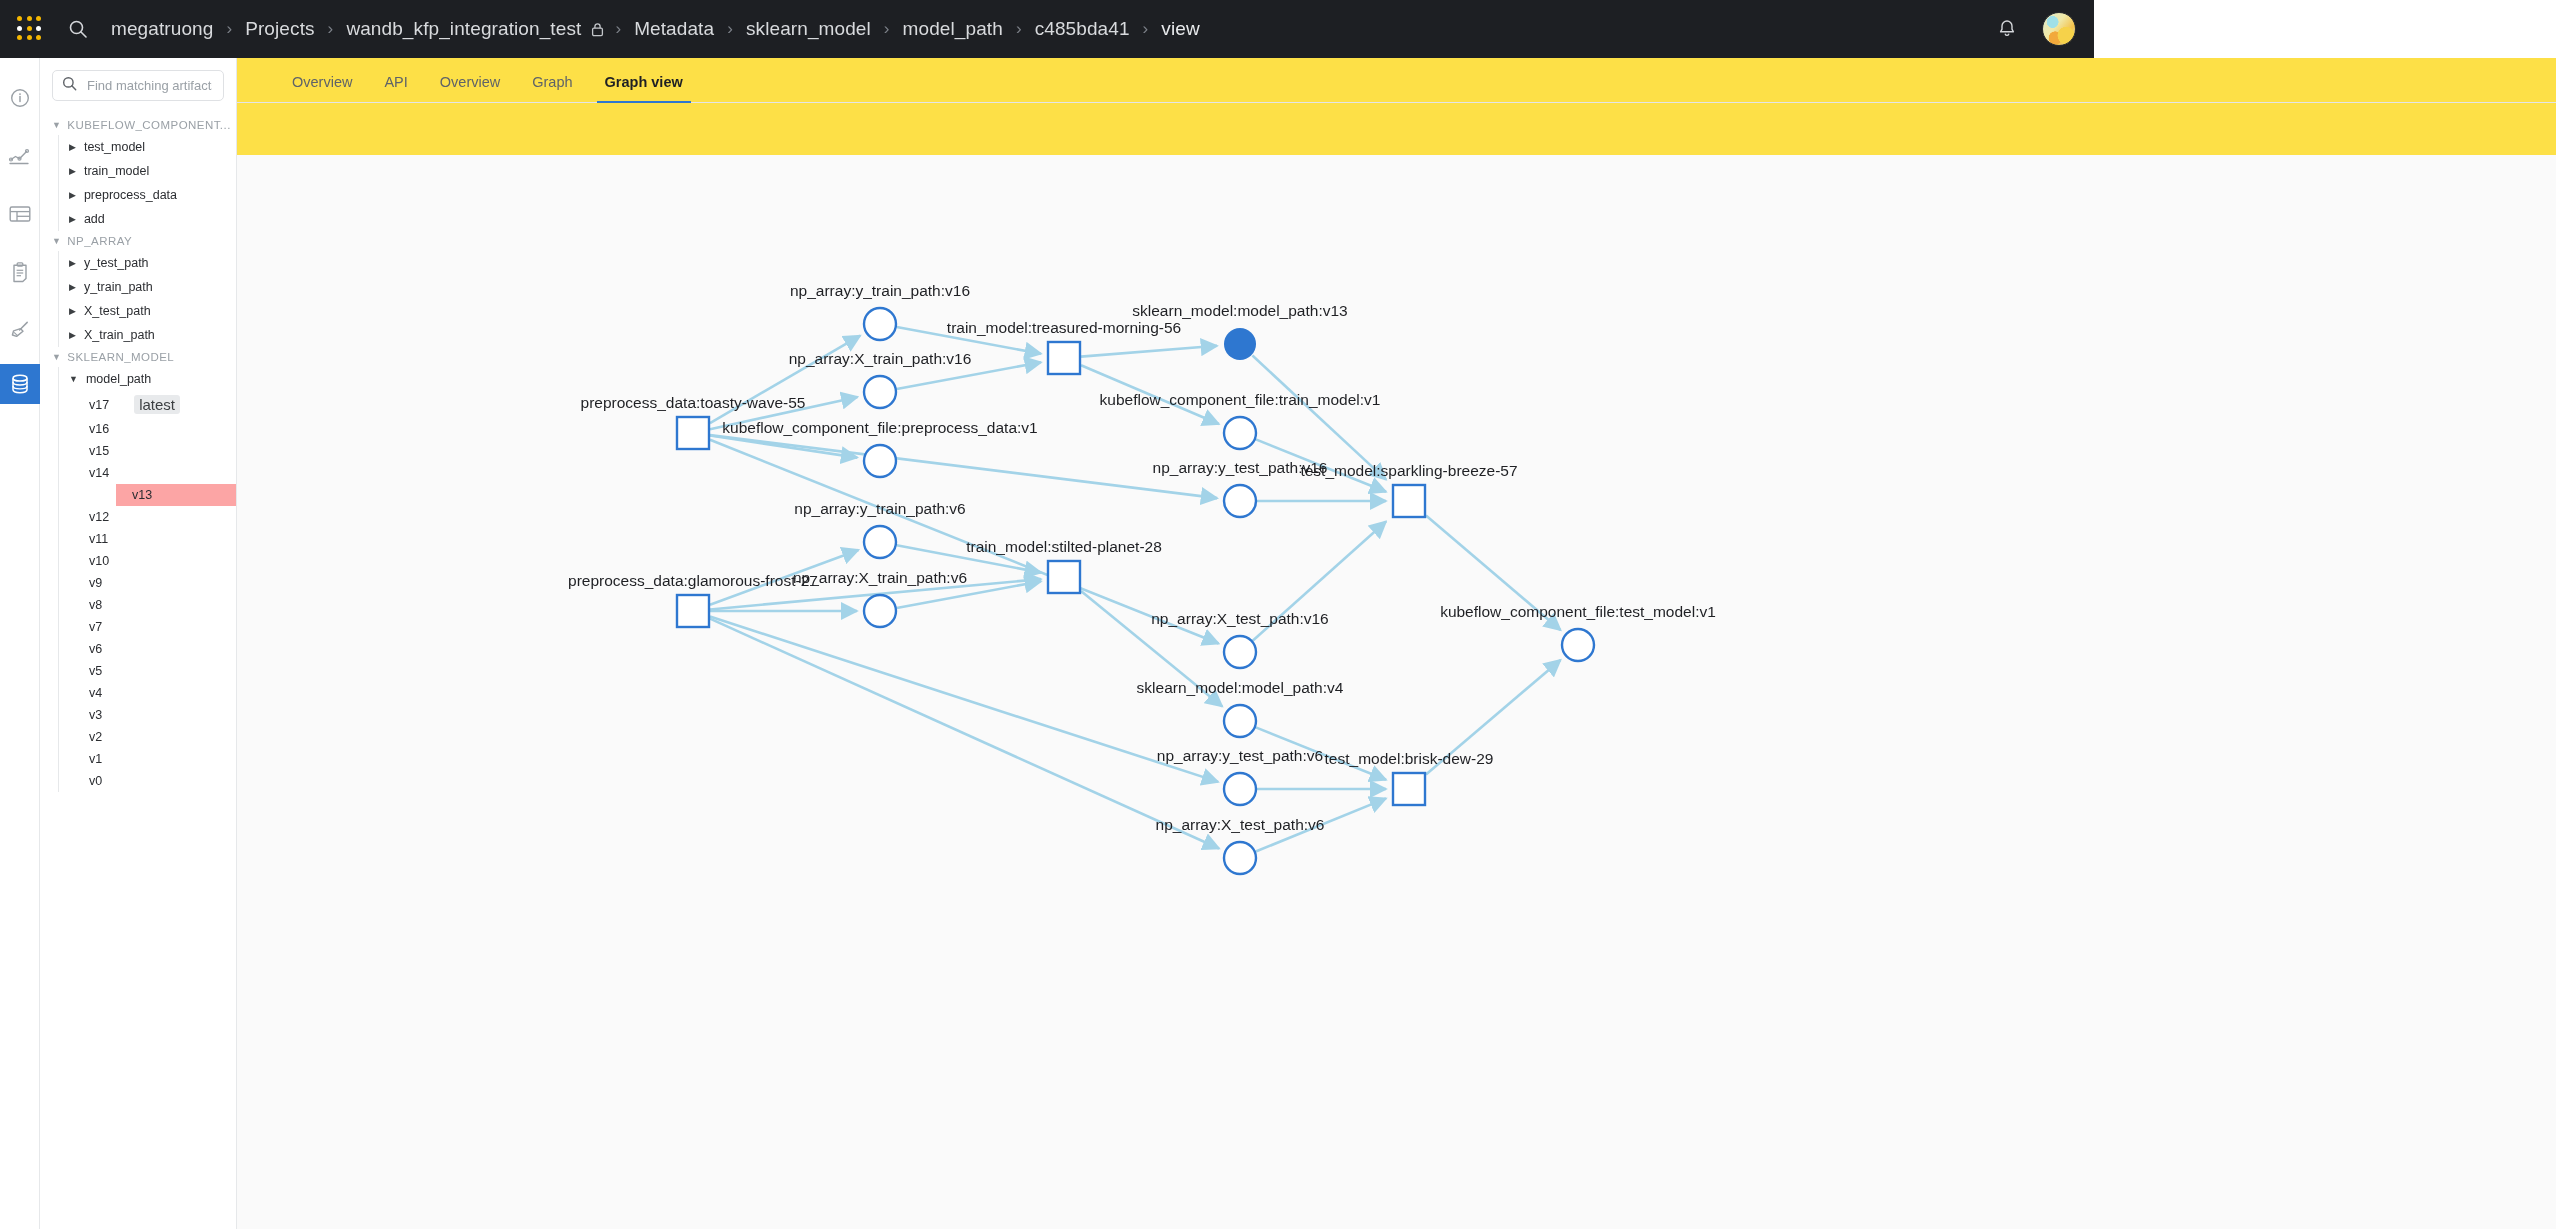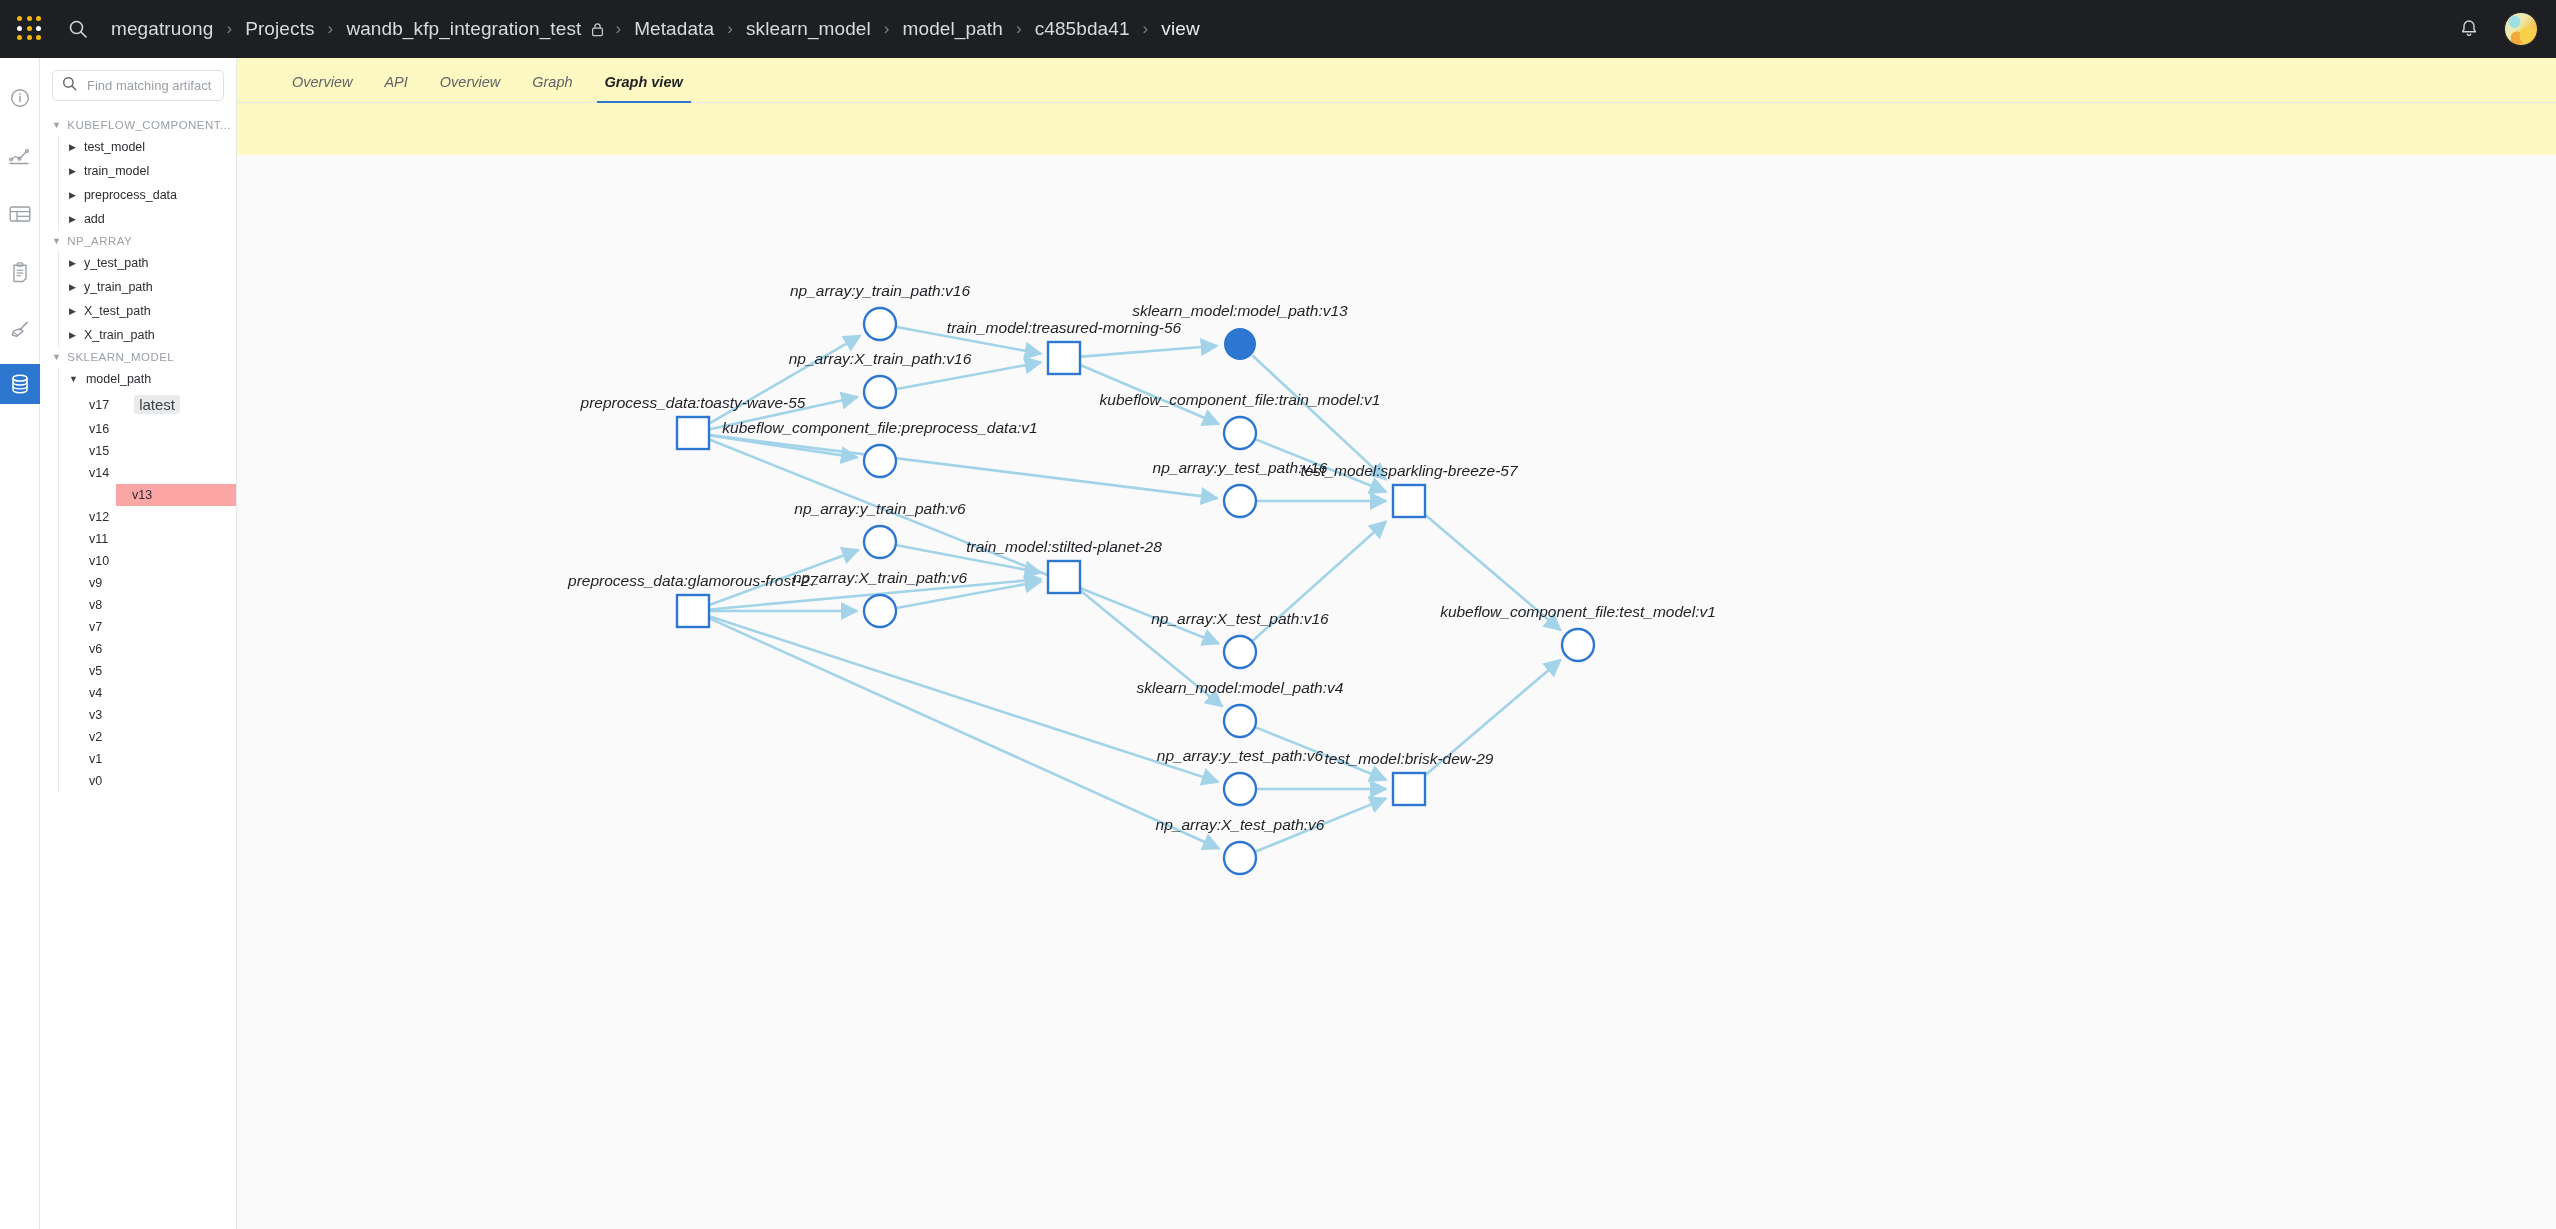--- a/index.html
+++ b/index.html
@@ -7,21 +7,21 @@
     margin: 0; padding: 0;
     width: 2556px; height: 1229px;
     overflow: hidden;
     font-family: "Liberation Sans", sans-serif;
     background: #ffffff;
   }
 
   
   .topbar {
     position: absolute; top: 0; left: 0;
-    width: 2556px; height: 58px;
+    width: 2094px; height: 58px;
     background: #1d1f23;
     display: flex; align-items: center;
     z-index: 20;
   }
   .waffle {
     width: 26px; height: 26px;
     margin-left: 17px; margin-right: 18px;
     display: grid;
     grid-template-columns: repeat(3, 1fr);
     grid-template-rows: repeat(3, 1fr);
@@ -156,22 +156,21 @@
     background:#e8eaec; color:#3c4043;
     border-radius:3px;
     font-size:15px;
     padding:1px 5px;
   }
 
   
   .main {
     position:absolute; top:58px; left:237px;
     width:2319px; height:1141px;
-    background:#fef9c3;
-    font-style:italic;
+    background:#fde047;
   }
   .tabs {
     height:45px;
     border-bottom:1px solid #e3e5e8;
     display:flex; align-items:flex-end;
     padding-left:39px;
     gap:0px;
   }
   .tab {
     font-size:14.5px;

